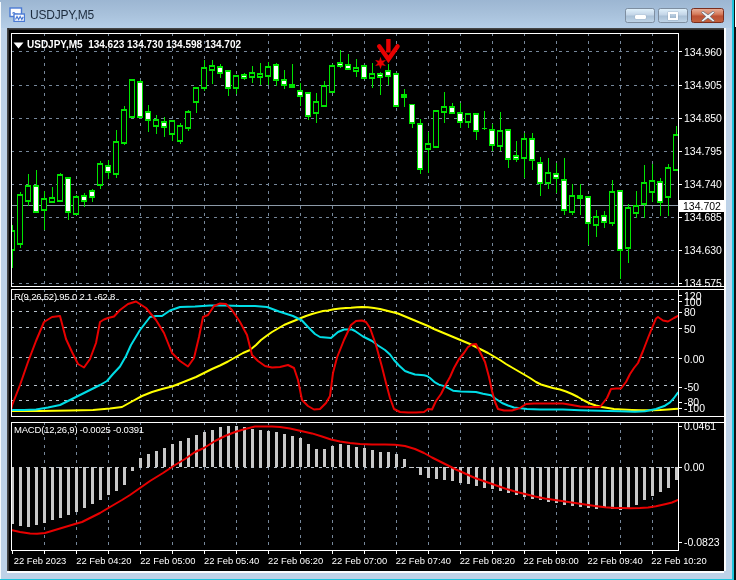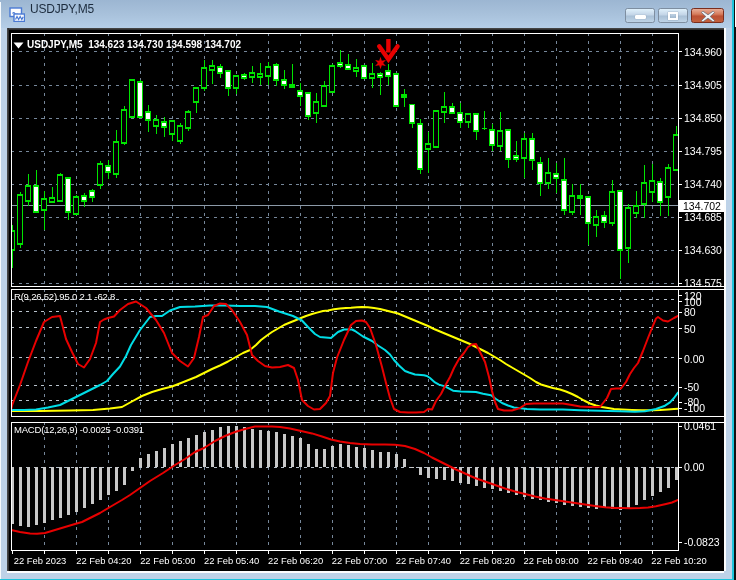--- a/index.html
+++ b/index.html
@@ -1,20 +1,20 @@
 <!DOCTYPE html>
 <html><head><meta charset="utf-8"><style>
 *{margin:0;padding:0;box-sizing:border-box}
 html,body{width:736px;height:580px;overflow:hidden;background:#b9d3ee;
 font-family:"Liberation Sans",sans-serif}
 #win{position:relative;width:736px;height:580px;background:#bdd2e8}
 #title{position:absolute;left:0;top:0;width:736px;height:28px;
 background:linear-gradient(#9cb6d2,#a8c1db 50%,#b5cee7)}
 #ticon{position:absolute;left:9px;top:5px;width:16px;height:17px}
-#ttext{position:absolute;left:30px;top:2px;font-size:12px;letter-spacing:-0.2px;color:#1c2b3d}
+#ttext{position:absolute;left:30px;top:8px;font-size:12px;letter-spacing:-0.2px;color:#1c2b3d}
 .btn{position:absolute;top:8px;height:15px;border-radius:2.5px;border:1px solid #7e8ea0}
 #bmin{left:625px;width:30px;background:linear-gradient(#dff0fb,#c3d5e7 45%,#a9c0d6 55%,#bfd4e7)}
 #bres{left:658px;width:30px;background:linear-gradient(#dff0fb,#c3d5e7 45%,#a9c0d6 55%,#bfd4e7)}
 #bcls{left:691px;width:33px;background:linear-gradient(#e7ad97,#d67c5c 40%,#bc5134 55%,#c3603c);border-color:#7a2d1d}
 .glyph{position:absolute;background:#fff}
 #gmin{left:9px;top:6px;width:11px;height:3.5px;border-radius:1px;box-shadow:0 0 1px #68798c}
 #gres{left:9px;top:3px;width:10px;height:7.5px;background:transparent;
 border:2px solid #fff;box-shadow:0 0 1px #68798c,inset 0 0 1px #68798c}
 #shadowT{position:absolute;left:7px;top:28px;width:717px;height:2px;
 background:linear-gradient(#4e4e4e,#262626)}

